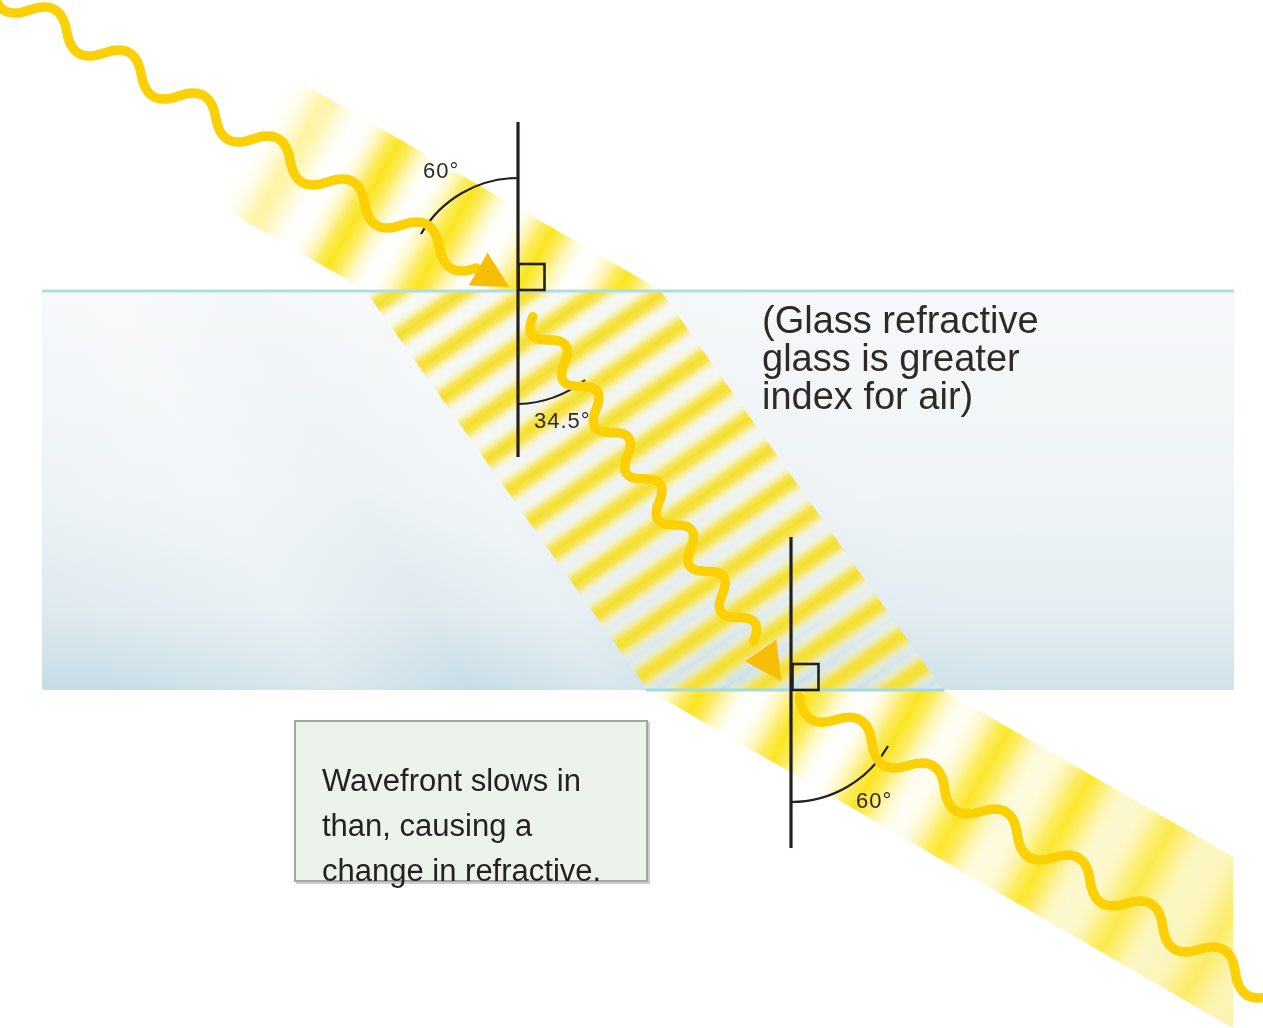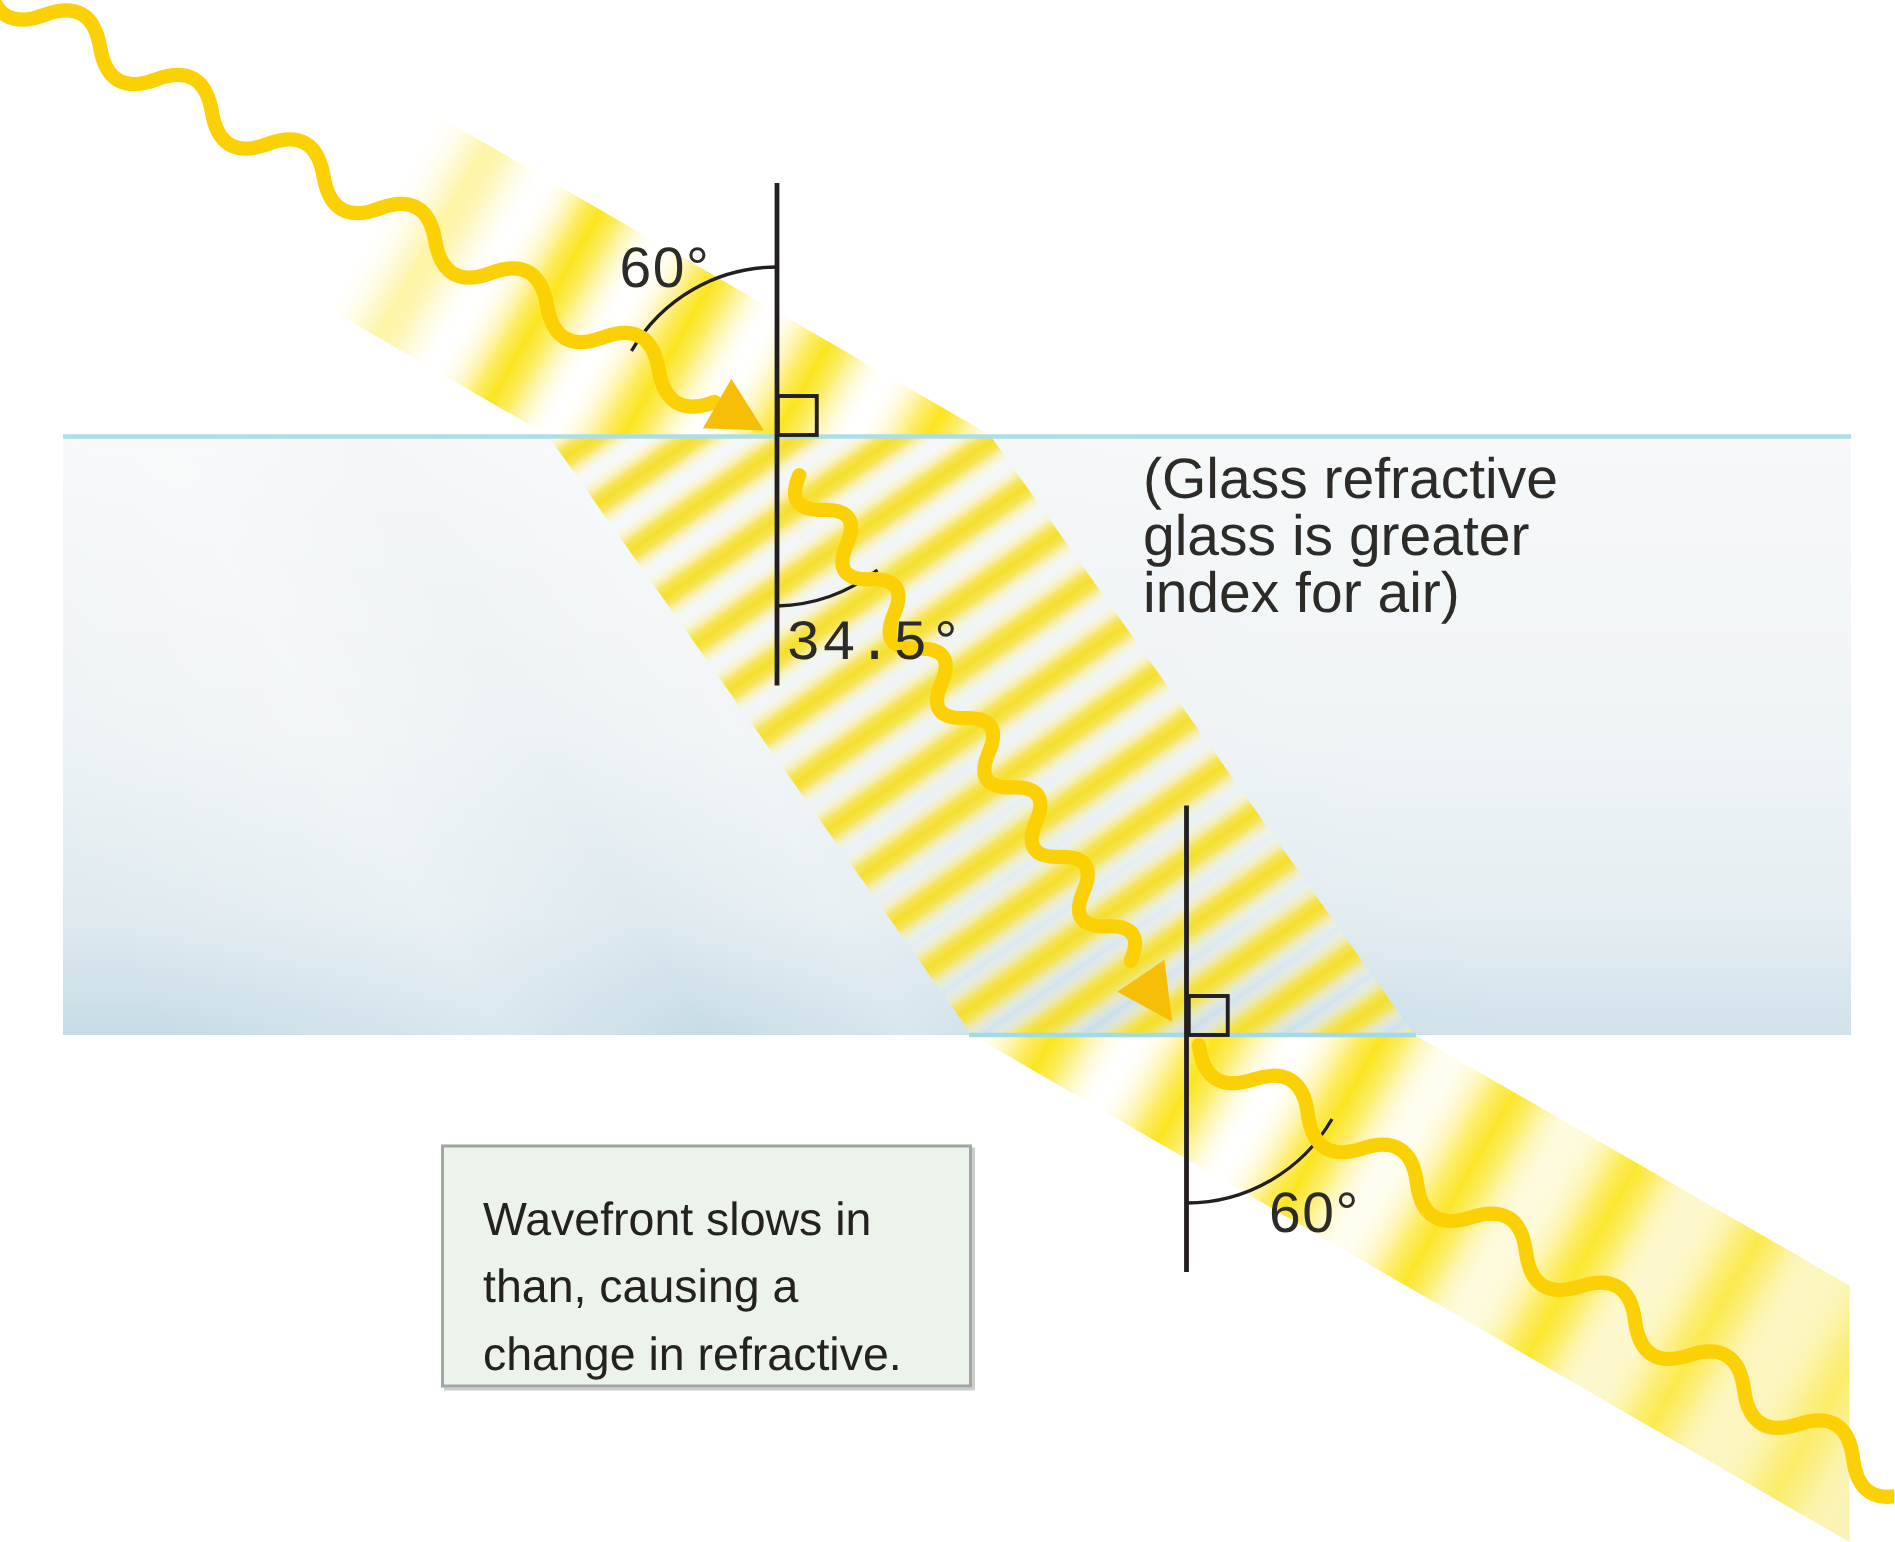--- a/index.html
+++ b/index.html
@@ -6,31 +6,31 @@
     --ray:#FBD106; --arrow:#F7BE08; --text:#2D2B28;
     --caption-bg:#EBF3EB; --caption-border:#A2A7A3;
   }
   html,body{margin:0;padding:0;background:#ffffff;}
   .figure{
     position:relative; width:1263px; height:1028px; background:#ffffff;
     overflow:hidden; font-family:"Liberation Sans", sans-serif; color:var(--text);
   }
   .figure svg{position:absolute; left:0; top:0;}
   .lbl{position:absolute; white-space:nowrap; color:var(--text);}
-  .angle-lbl{font-size:38px; letter-spacing:1px;}
+  .angle-lbl{font-size:22px; letter-spacing:1px;margin-left:10px;}
   .note{
     position:absolute; left:762px; top:301px; font-size:38px; line-height:38px;
     color:var(--text);
   }
   .caption-box{
-    position:absolute; left:294px; top:763px; width:354px; height:162px;
+    position:absolute; left:294px; top:720px; width:354px; height:162px;
     box-sizing:border-box; background:var(--caption-bg);
     border:2px solid var(--caption-border);
     box-shadow:2px 2px 0 rgba(110,112,110,0.35);
-    padding:25px 0 0 26px; font-size:31px; line-height:45px; color:#232220;
+    padding:36px 0 0 26px; font-size:31px; line-height:45px; color:#232220;
   }
 </style>
 </head>
 <body>
 
 <div class="figure">
 
   <svg width="1263" height="1028" viewBox="0 0 1263 1028">
     <defs>
       <linearGradient id="glassG" gradientUnits="userSpaceOnUse" x1="0" y1="290" x2="0" y2="690">
@@ -131,21 +131,21 @@
       <polygon points="471,0 434,19 434,-19" fill="#F7BE08"></polygon>
     </g>
 
     <g transform="translate(795,694) rotate(32.3)">
       <path d="M 5 0 q 21.5 26 43 0 q 21.5 -26 43 0 q 21.5 26 43 0 q 21.5 -26 43 0 q 21.5 26 43 0 q 21.5 -26 43 0 q 21.5 26 43 0 q 21.5 -26 43 0 q 21.5 26 43 0 q 21.5 -26 43 0 q 21.5 26 43 0 q 21.5 -26 43 0 q 21.5 26 43 0" fill="none" stroke="#FBD106" stroke-width="9.5" stroke-linecap="round" stroke-linejoin="round"></path>
     </g>
   </svg>
 
   <div class="lbl angle-lbl" style="left:413px; top:158px;">60°</div>
 
-  <div class="lbl angle-lbl" style="left:524px; top:408px;font-family:Liberation Mono, monospace;">34.5°</div>
+  <div class="lbl angle-lbl" style="left:524px; top:408px;">34.5°</div>
 
   <div class="lbl angle-lbl" style="left:846px; top:788px;">60°</div>
 
   <div class="note">
     <div>(Glass refractive</div>
     <div>glass is greater</div>
     <div>index for air)</div>
   </div>
 
   <div class="caption-box">

